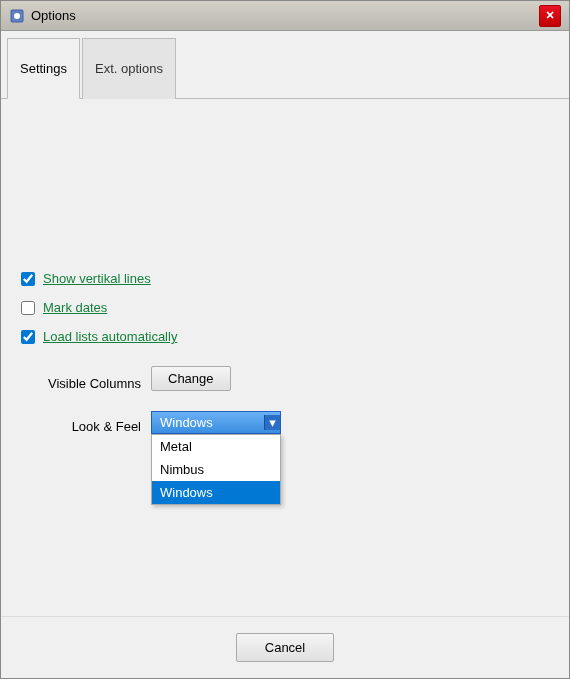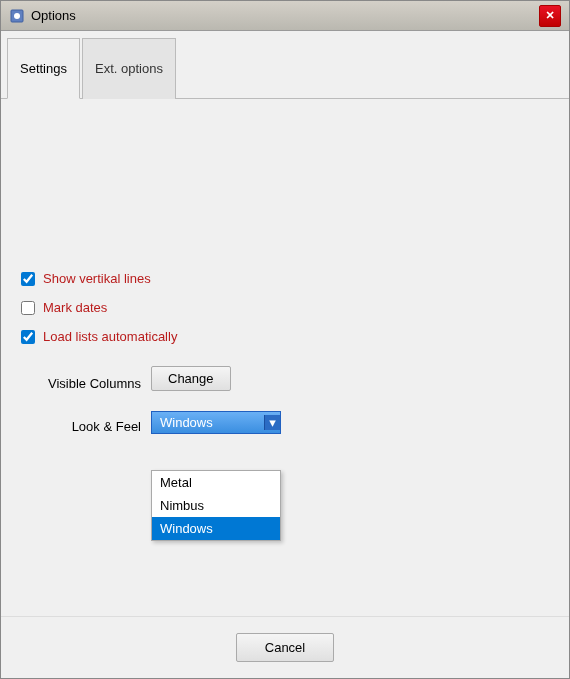--- a/index.html
+++ b/index.html
@@ -127,21 +127,22 @@
     }
 
     .checkbox-row input[type="checkbox"] {
       width: 14px;
       height: 14px;
       cursor: pointer;
       accent-color: #0078d4;
     }
 
     .checkbox-label {
-      color: #b91c1c;
+      color: #15803d;
+      text-decoration: underline;
     }
 
     .field-row {
       display: flex;
       align-items: flex-end;
       gap: 10px;
       margin-top: 10px;
     }
 
     .field-label {
@@ -189,21 +190,20 @@
 
     .dropdown-list {
       position: absolute;
       top: 100%;
       left: 0;
       width: 130px;
       background: white;
       border: 1px solid #aaa;
       z-index: 100;
       box-shadow: 2px 2px 4px rgba(0,0,0,0.2);
-      margin-top: 36px;
     }
 
     .dropdown-item {
       padding: 4px 8px;
       cursor: pointer;
       color: #000;
     }
 
     .dropdown-item.selected {
       background: #0078d4;

